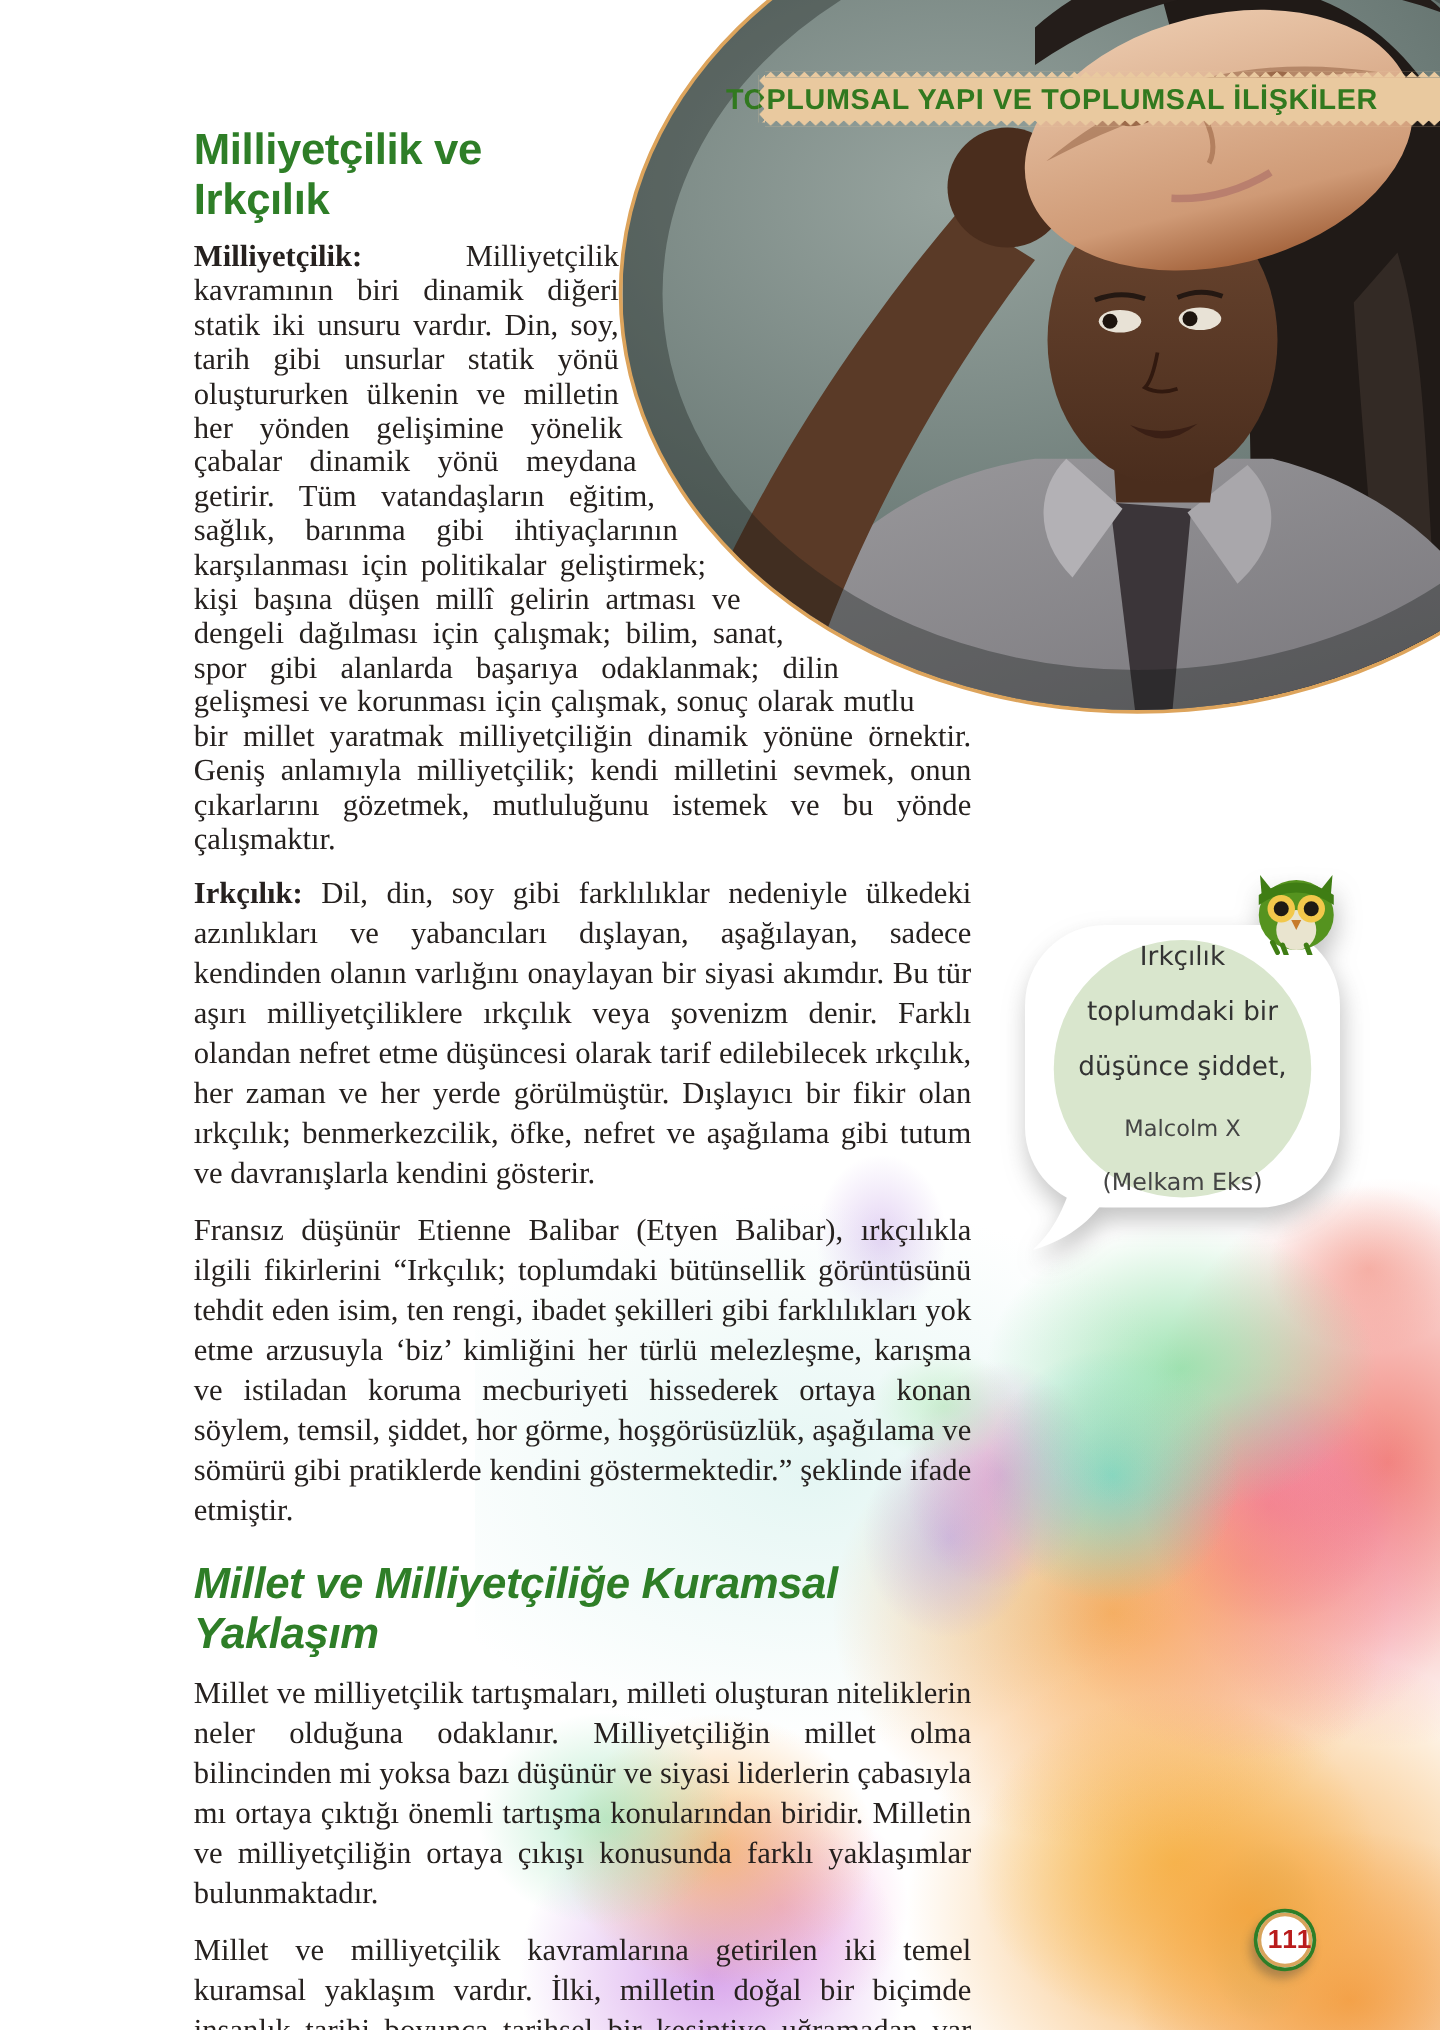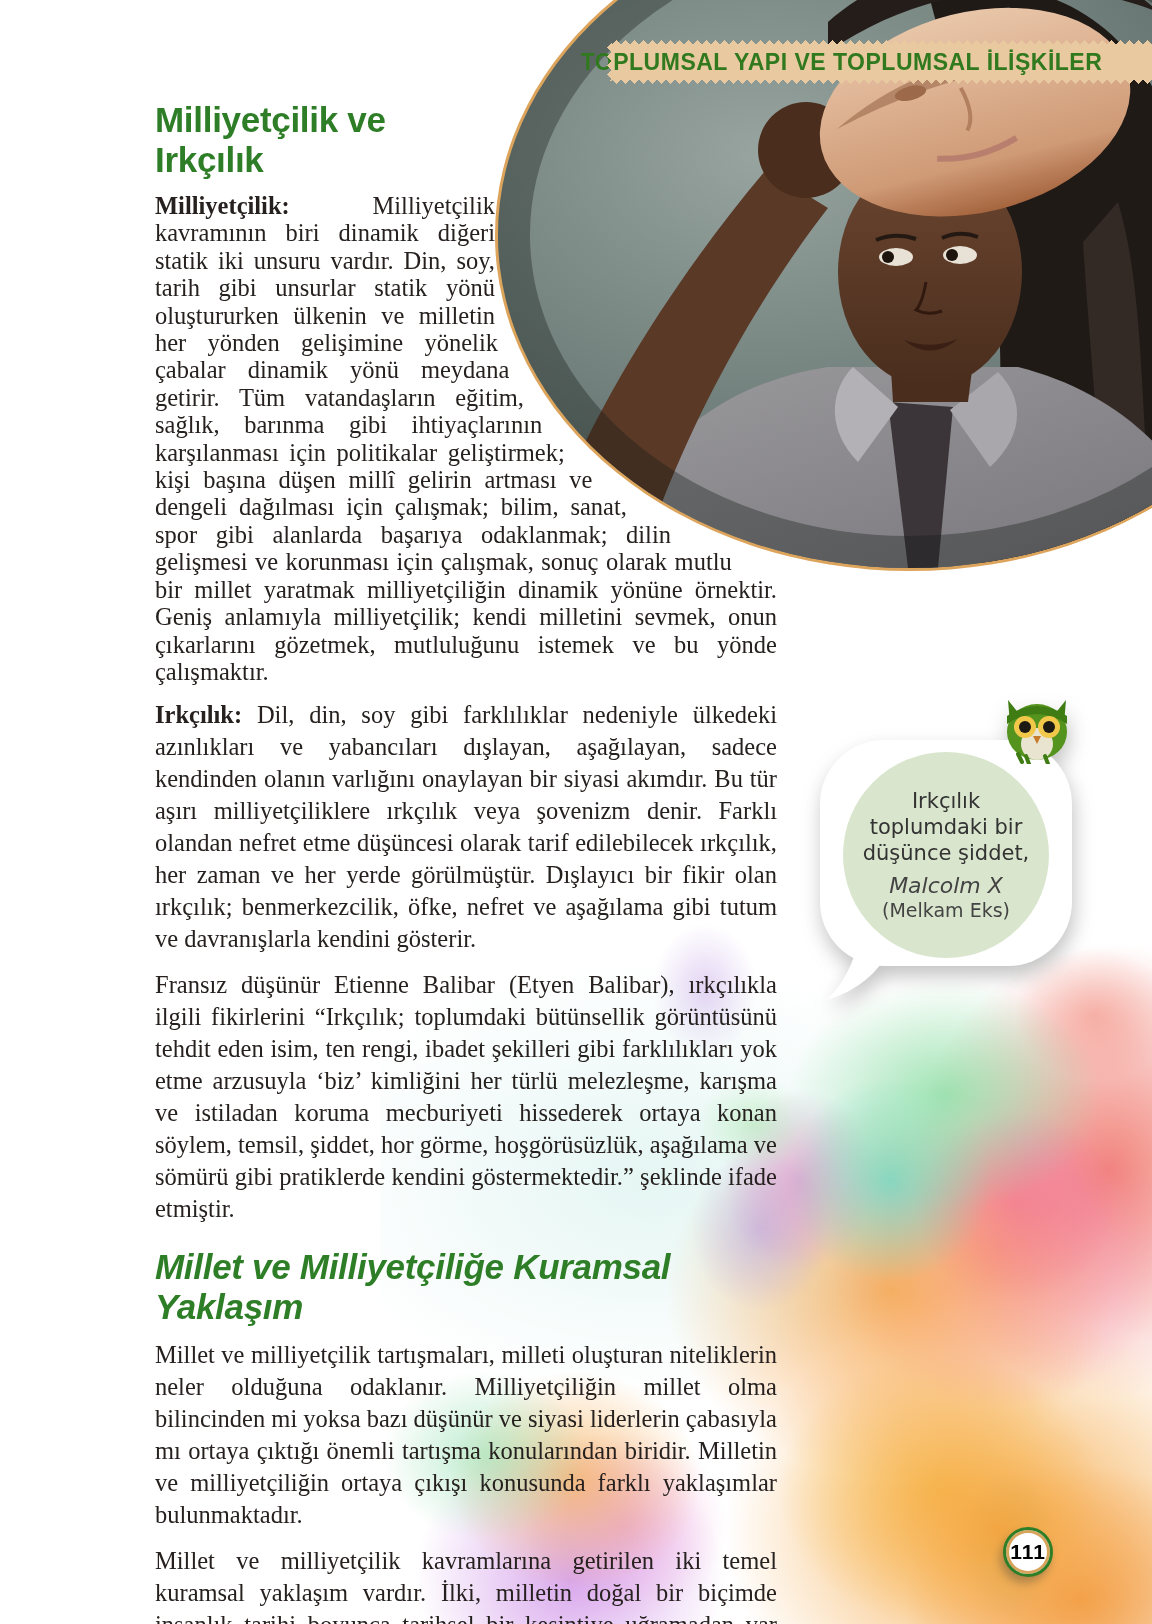--- a/index.html
+++ b/index.html
@@ -34,21 +34,21 @@
       radial-gradient(150px 140px at 245px 605px, rgba(244,154,210,.6), rgba(244,154,210,0) 68%);
   }
   
   .photo{
     position:absolute;left:495px;top:-101px;width:824px;height:666px;z-index:2;
     border-radius:50%;overflow:hidden;border:3px solid #dda45c;
     background:radial-gradient(90% 80% at 32% 38%, #97a49f 0%, #6c7b77 55%, #49534f 100%);
   }
   .photo svg{display:block;width:100%;height:100%;}
   
-  .banner{position:absolute;left:612px;right:0;top:45px;height:34px;background:#e9c99f;z-index:3;
+  .banner{position:absolute;left:612px;right:0;top:62px;height:34px;background:#e9c99f;z-index:3;
           display:flex;align-items:center;justify-content:center;padding-right:81px;}
   .banner .title{
     font-family:"Liberation Sans",sans-serif;font-weight:bold;font-size:23px;
     color:#31791f;letter-spacing:.5px;white-space:nowrap;
   }
   .teeth{position:absolute;pointer-events:none;}
   .teeth-top{left:0;right:0;top:-5px;height:5px;
     background:conic-gradient(from 135deg at 50% 0%, #e9c99f 90deg, #0000 0) 0 0/9px 5px repeat-x;}
   .teeth-bottom{left:0;right:0;bottom:-5px;height:5px;
     background:conic-gradient(from -45deg at 50% 100%, #e9c99f 90deg, #0000 0) 0 0/9px 5px repeat-x;}
@@ -70,34 +70,34 @@
   }
   .content p.tight{line-height:27.4px;}
   .content b{font-weight:bold;}
   
   .bubble{position:absolute;left:820px;top:740px;width:252px;height:226px;z-index:4;
           filter:drop-shadow(2px 10px 10px rgba(80,80,80,.35));}
   .bubble-body{position:absolute;inset:0;background:#ffffff;border-radius:64px;}
   .bubble-tail{position:absolute;left:4px;top:196px;width:70px;height:66px;}
   .bubble-circle{
     position:absolute;left:23px;top:12px;width:206px;height:206px;border-radius:50%;
-    background:#d9e6cd;display:flex;flex-direction:column;align-items:center;justify-content:center;
+    background:#d9e6cd;display:flex;flex-direction:column;align-items:center;justify-content:space-between;
     text-align:center;
   }
   .quote-line{font-family:"DejaVu Sans",sans-serif;font-size:21px;line-height:26px;color:#333;}
-  .quote-attr{font-family:"DejaVu Sans",sans-serif;font-size:22px;line-height:24px;color:#444;margin-top:8px;font-style:italic;}
+  .quote-attr{font-family:"DejaVu Sans",sans-serif;font-size:18px;line-height:24px;color:#444;margin-top:8px;}
   .quote-attr2{font-family:"DejaVu Sans",sans-serif;font-size:19px;line-height:24px;color:#444;}
   .owl{position:absolute;left:178px;top:-46px;width:78px;height:70px;}
   
   .pagenum{
     position:absolute;left:1003px;top:1527px;width:50px;height:50px;z-index:5;border-radius:50%;
     background:#ffffff;border:3px solid #2e7e27;box-sizing:border-box;
     box-shadow:-3px 6px 8px rgba(60,60,60,.35), inset 0 0 0 3px #d8a45c;
-    display:flex;align-items:center;justify-content:center;
-    font-family:"Liberation Sans",sans-serif;font-size:21px;font-weight:bold;color:#000000;
+    display:flex;align-items:center;justify-content:flex-end;
+    font-family:"Liberation Sans",sans-serif;font-size:21px;font-weight:bold;color:#b91c1c;
     letter-spacing:1px;
   }
 </style>
 </head>
 <body>
 
 <div class="page">
 
   <div class="map"></div>
 

